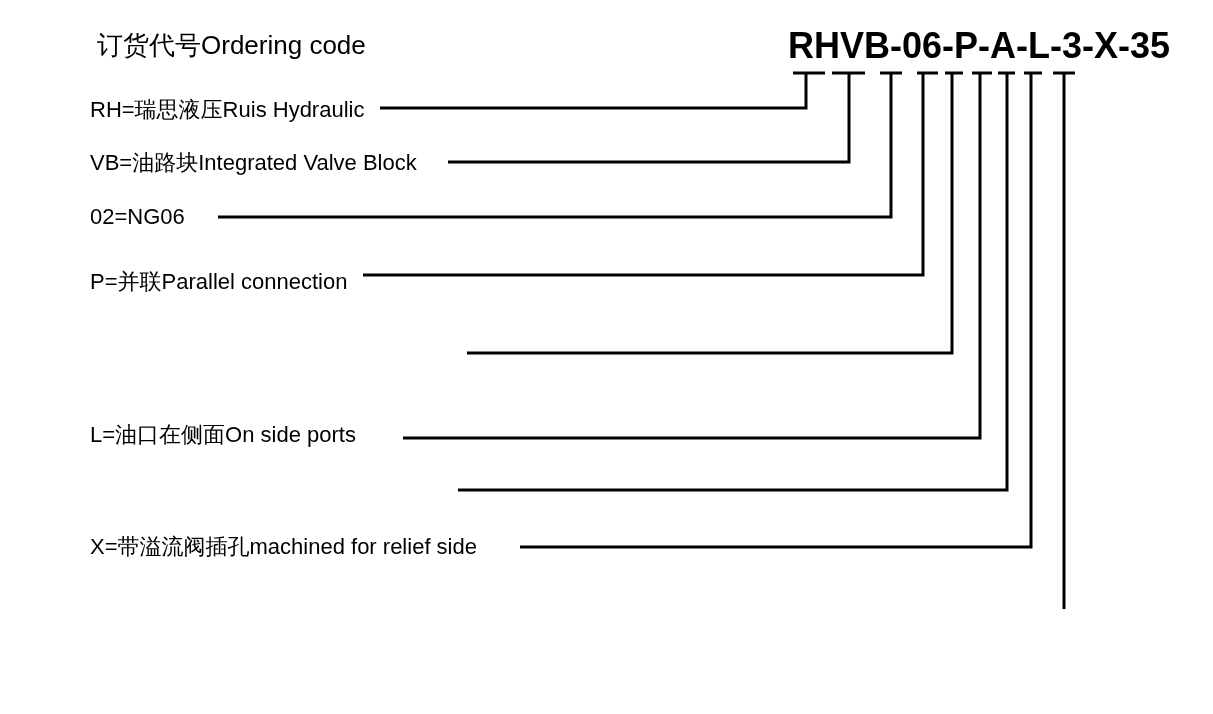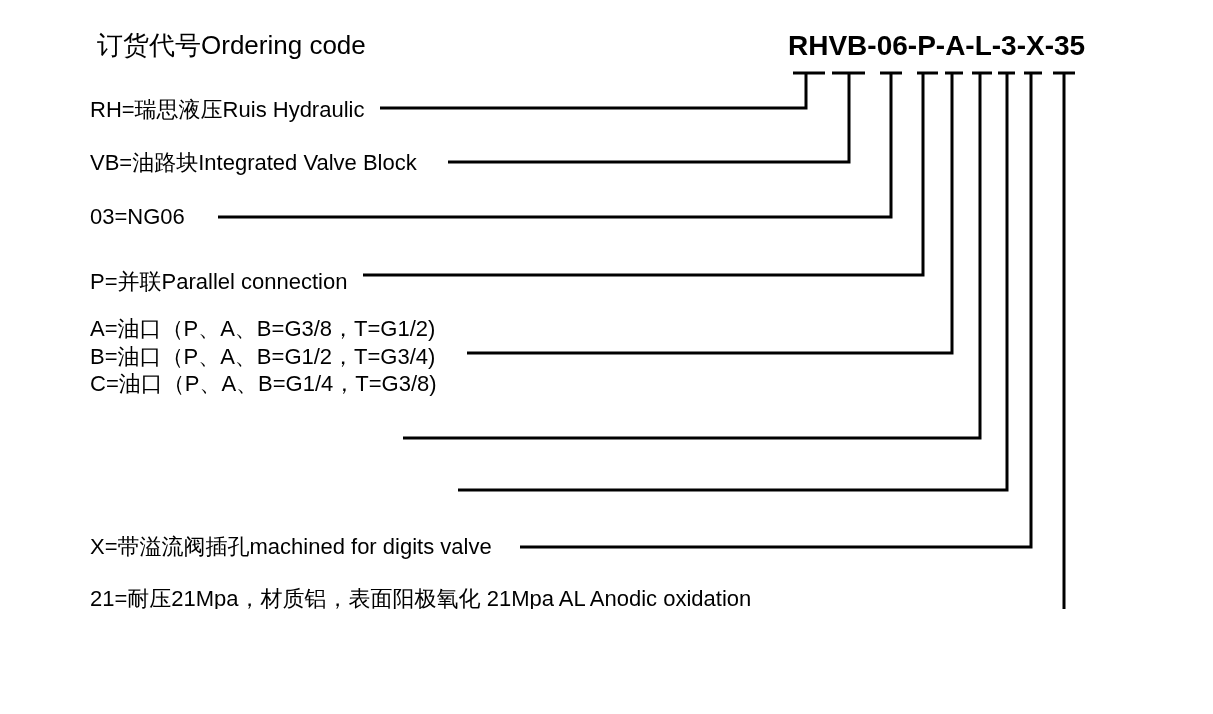--- a/index.html
+++ b/index.html
@@ -10,21 +10,21 @@
     color:#000000;
     font-family:"Liberation Sans","DejaVu Sans",sans-serif;
     overflow:hidden;
   }
   .title{
     position:absolute;left:97px;top:30px;
     font-size:26px;line-height:30px;white-space:nowrap;
   }
   .code{
     position:absolute;left:788px;top:31px;
-    font-size:28px;line-height:30px;font-weight:bold;white-space:nowrap;
+    font-size:36px;line-height:30px;font-weight:bold;white-space:nowrap;
   }
   .row{
     position:absolute;left:90px;
     font-size:22px;line-height:28px;white-space:nowrap;
   }
   .row.block3 div{white-space:nowrap;}
   .row.ports{line-height:27.5px;}
   .row.pressure{line-height:28.5px;}
   svg.lines{position:absolute;left:0;top:0;pointer-events:none;}
   svg.lines path{stroke:#000000;stroke-width:3;fill:none;stroke-linejoin:miter;}
@@ -56,31 +56,26 @@
     </svg>
 
   <div class="title">订货代号Ordering code</div>
 
   <div class="code">RHVB-06-P-A-L-3-X-35</div>
 
   <div class="row" style="top:149px">VB=油路块Integrated Valve Block</div>
 
   <div class="row" style="top:96px">RH=瑞思液压Ruis Hydraulic</div>
 
-  <div class="row" style="top:203px">03=NG06</div>
+  <div class="row" style="top:203px">02=NG06</div>
 
   <div class="row" style="top:268px">P=并联Parallel connection</div>
 
-  <div class="row block3 ports" style="top:315px">
-    <div>A=油口（P、A、B=G3/8，T=G1/2)</div>
-    <div>B=油口（P、A、B=G1/2，T=G3/4)</div>
-    <div>C=油口（P、A、B=G1/4，T=G3/8)</div>
-  </div>
+
+  <div class="row" style="top:421px">L=油口在侧面On side ports</div>
 
 
-
-  <div class="row" style="top:533px">X=带溢流阀插孔machined for digits valve</div>
+  <div class="row" style="top:533px">X=带溢流阀插孔machined for relief side</div>
 
   <div class="row block3 pressure" style="top:585px">
-    <div>21=耐压21Mpa，材质铝，表面阳极氧化 21Mpa AL Anodic oxidation</div>
   </div>
 
 </div>
 
 </body></html>

